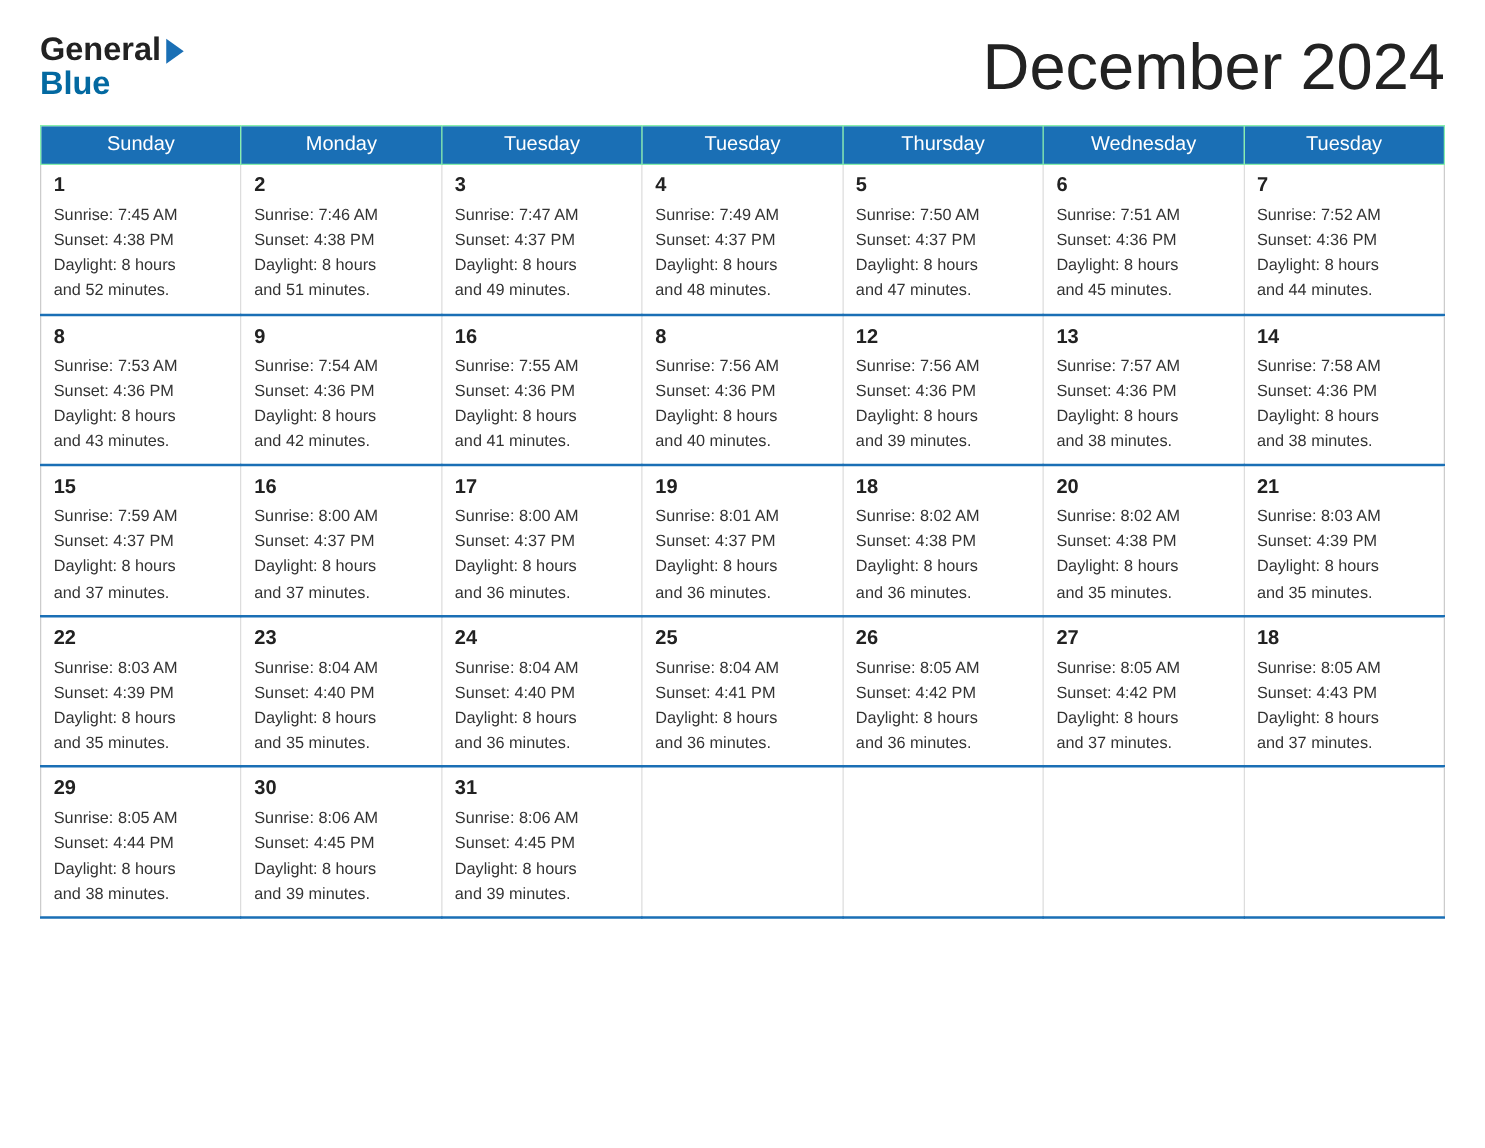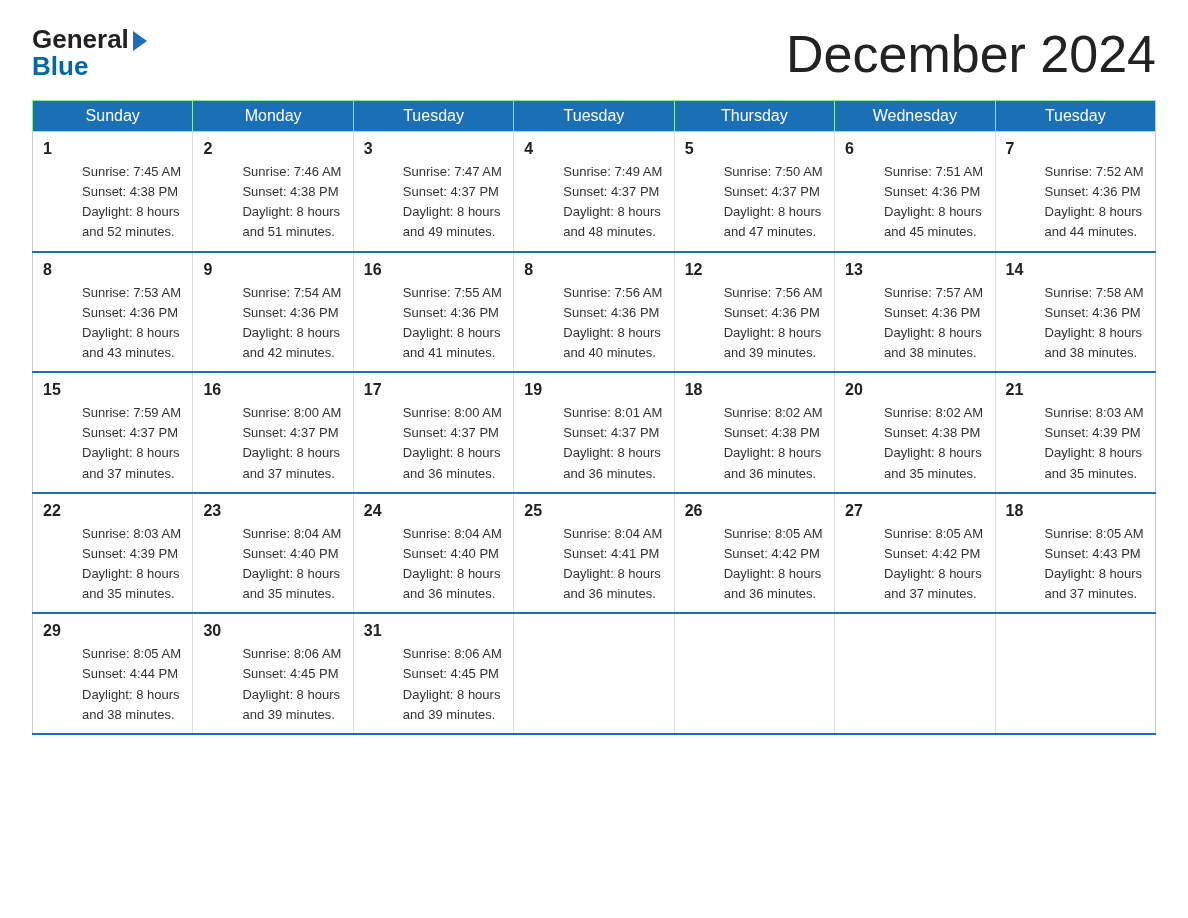--- a/index.html
+++ b/index.html
@@ -89,21 +89,20 @@
     .day-num {
       font-size: 16px;
       font-weight: bold;
       margin-bottom: 4px;
       display: block;
     }
     .day-info {
       font-size: 13px;
       line-height: 1.55;
       color: #333;
-      margin-left: 39px;
     }
     .empty-cell {
       background: #fff;
     }
   </style>
 </head>
 <body>
 
 <div class="header-row">
   <div class="logo">

